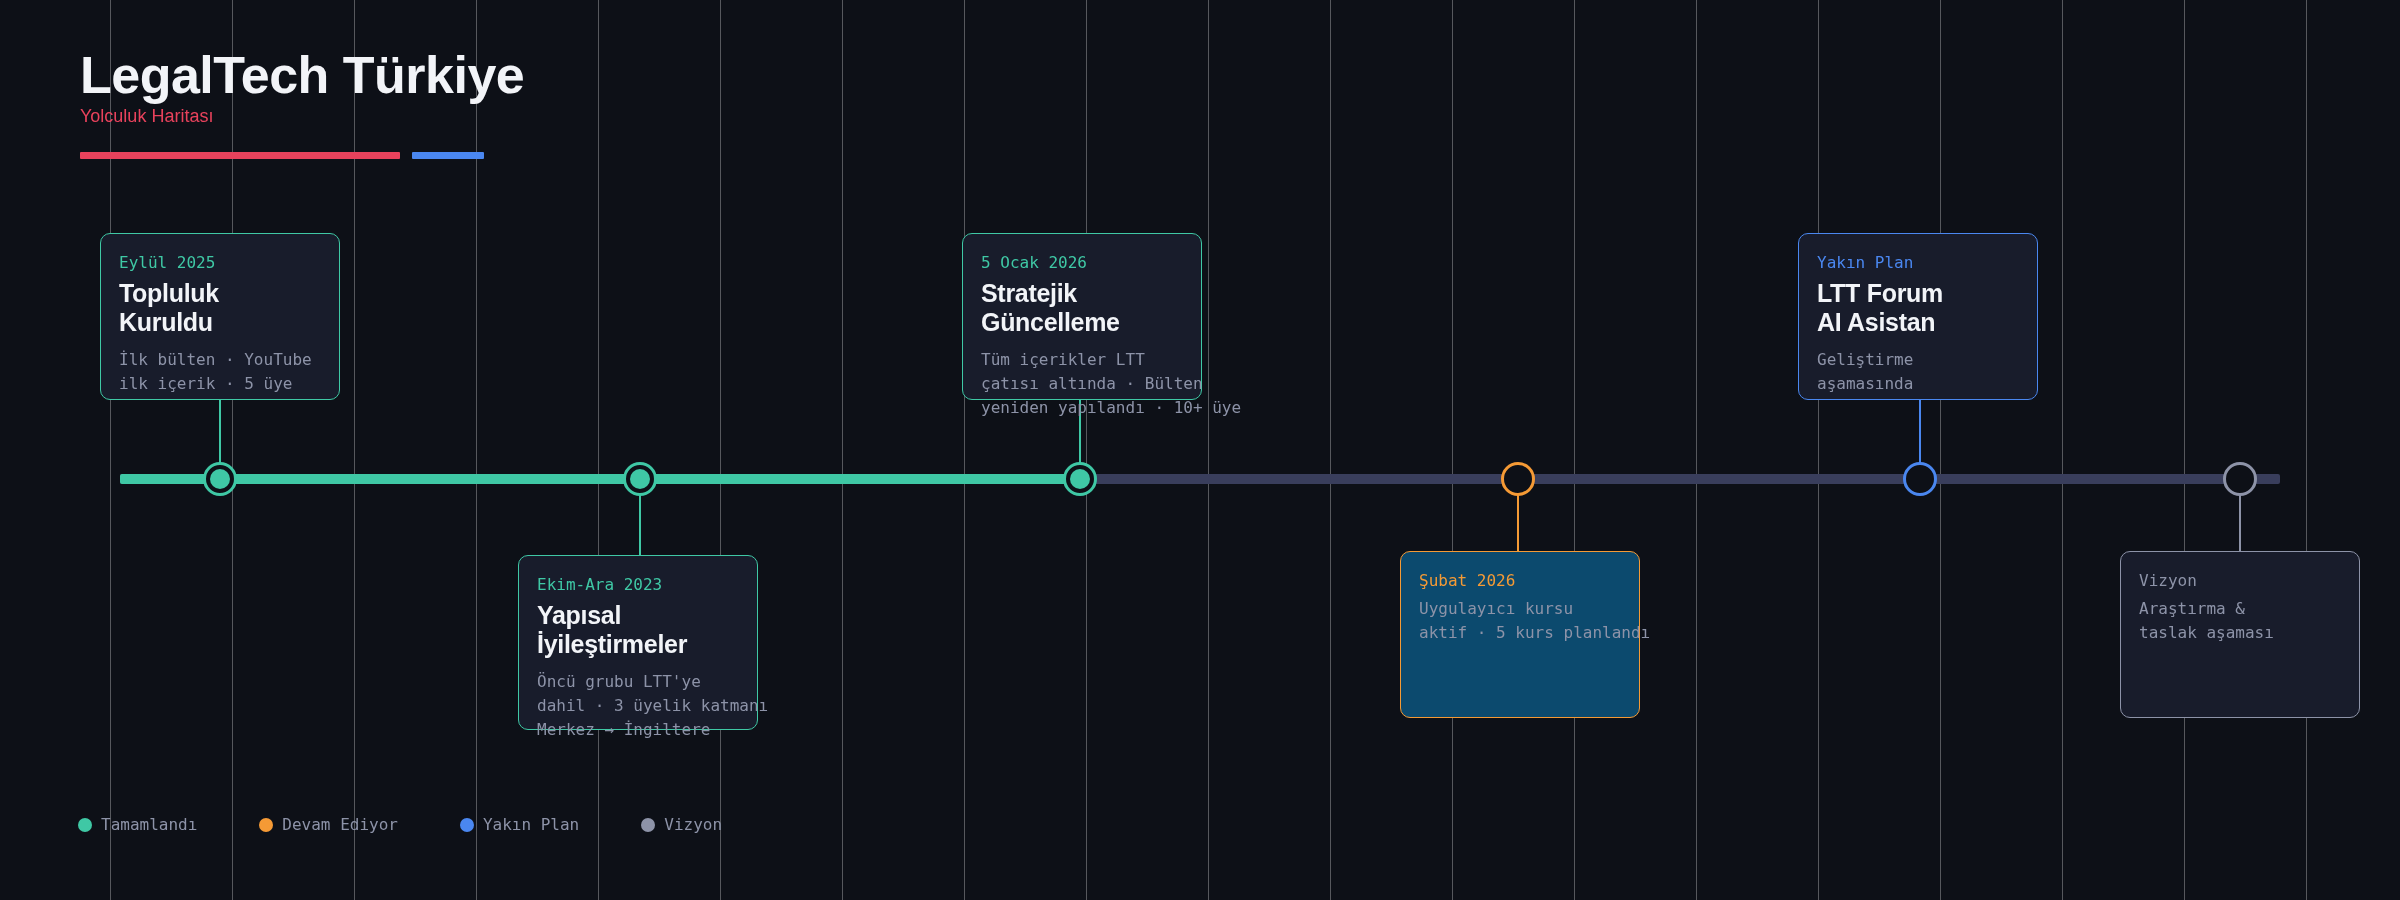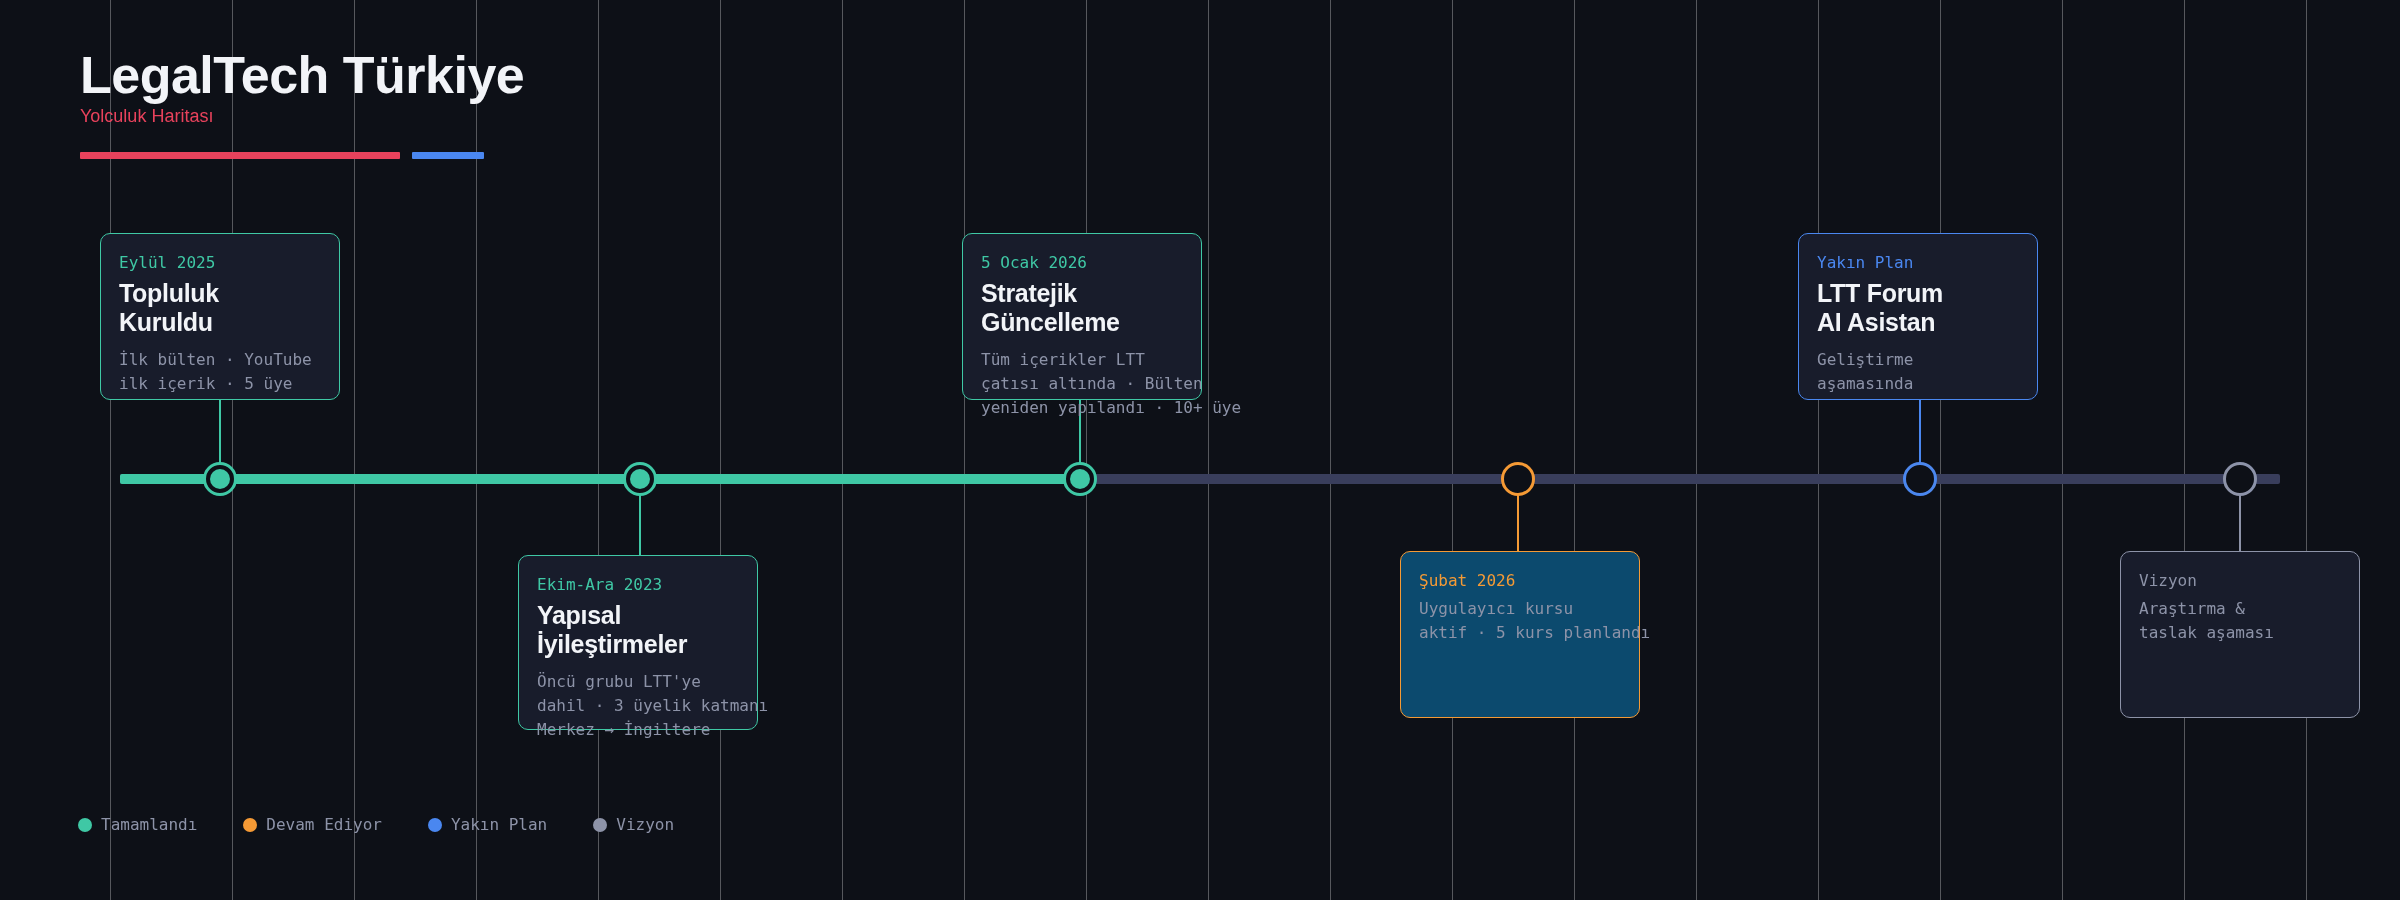--- a/index.html
+++ b/index.html
@@ -89,21 +89,21 @@
   }
   .card-desc {
     font-family:"DejaVu Sans Mono", monospace;
     font-size:16px; line-height:1.5;
     color:#8d93a8; white-space:nowrap;
   }
 
   
   #legend {
     position:absolute; left:78px; top:815px;
-    display:flex; align-items:center; gap:0;
+    display:flex; align-items:center; gap:16px;
   }
   .legend-item {
     display:flex; align-items:center; gap:9px;
     margin-right:46px;
   }
   .legend-swatch {
     width:14px; height:14px; border-radius:50%;
     flex:0 0 auto;
   }
   .legend-label {

